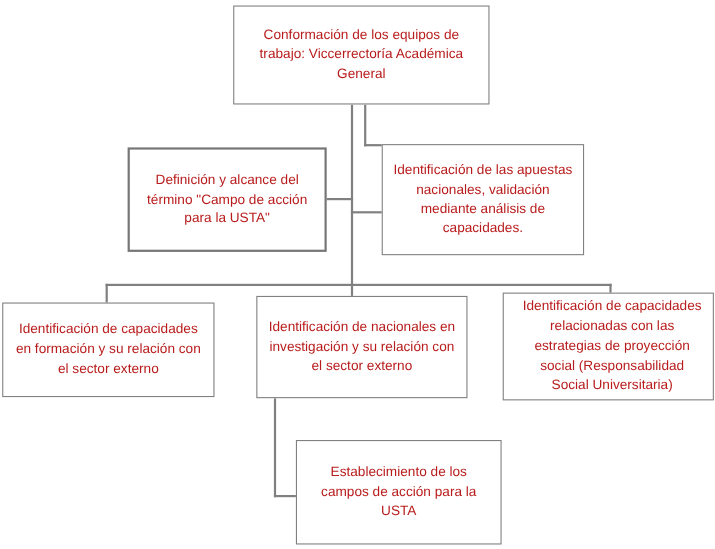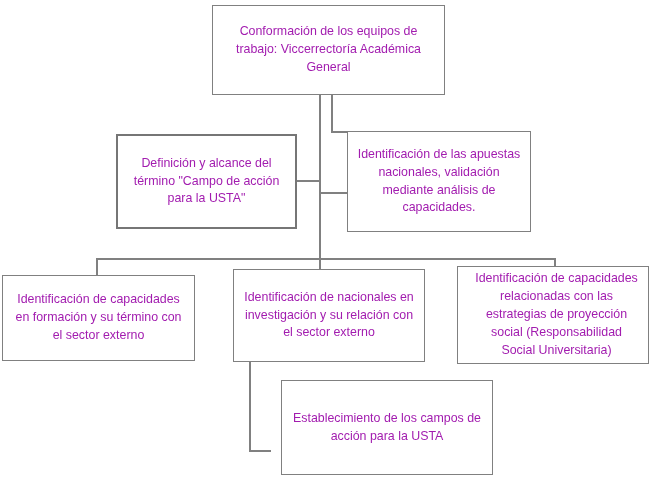--- a/index.html
+++ b/index.html
@@ -17,21 +17,21 @@
   }
   .node {
     position: absolute;
     box-sizing: border-box;
     background: #ffffff;
     border: 1px solid #808080;
     display: flex;
     align-items: center;
     justify-content: center;
     text-align: center;
-    color: #a21caf;
+    color: #b91c1c;
     font-size: 12.4px;
     line-height: 1.45;
     padding: 4px 8px;
     z-index: 3;
   }
   .node.thick {
     border: 2px solid #767676;
   }
   .node .txt {
     display: block;
@@ -80,28 +80,28 @@
 
   <div class="node thick" style="left:116px; top:134px; width:181px; height:95px;">
     <span class="txt">Definición y alcance del término "Campo de acción para la USTA"</span>
   </div>
 
   <div class="node" style="left:347px; top:131px; width:184px; height:101px;">
     <span class="txt">Identificación de las apuestas nacionales, validación mediante análisis de capacidades.</span>
   </div>
 
   <div class="node" style="left:2px; top:275px; width:193px; height:86px;">
-    <span class="txt">Identificación de capacidades en formación y su término con el sector externo</span>
+    <span class="txt">Identificación de capacidades en formación y su relación con el sector externo</span>
   </div>
 
   <div class="node" style="left:233px; top:269px; width:192px; height:93px;">
     <span class="txt">Identificación de nacionales en investigación y su relación con el sector externo</span>
   </div>
 
   <div class="node" style="left:457px; top:266px; width:192px; height:98px;padding-left:15px;">
     <span class="txt">Identificación de capacidades relacionadas con las estrategias de proyección social (Responsabilidad Social Universitaria)</span>
   </div>
 
-  <div class="node" style="left:269px; top:380px; width:212px; height:95px;margin-left:12px;">
+  <div class="node" style="left:269px; top:400px; width:187px; height:95px;">
     <span class="txt">Establecimiento de los campos de acción para la USTA</span>
   </div>
 
 </div>
 
 </body></html>

